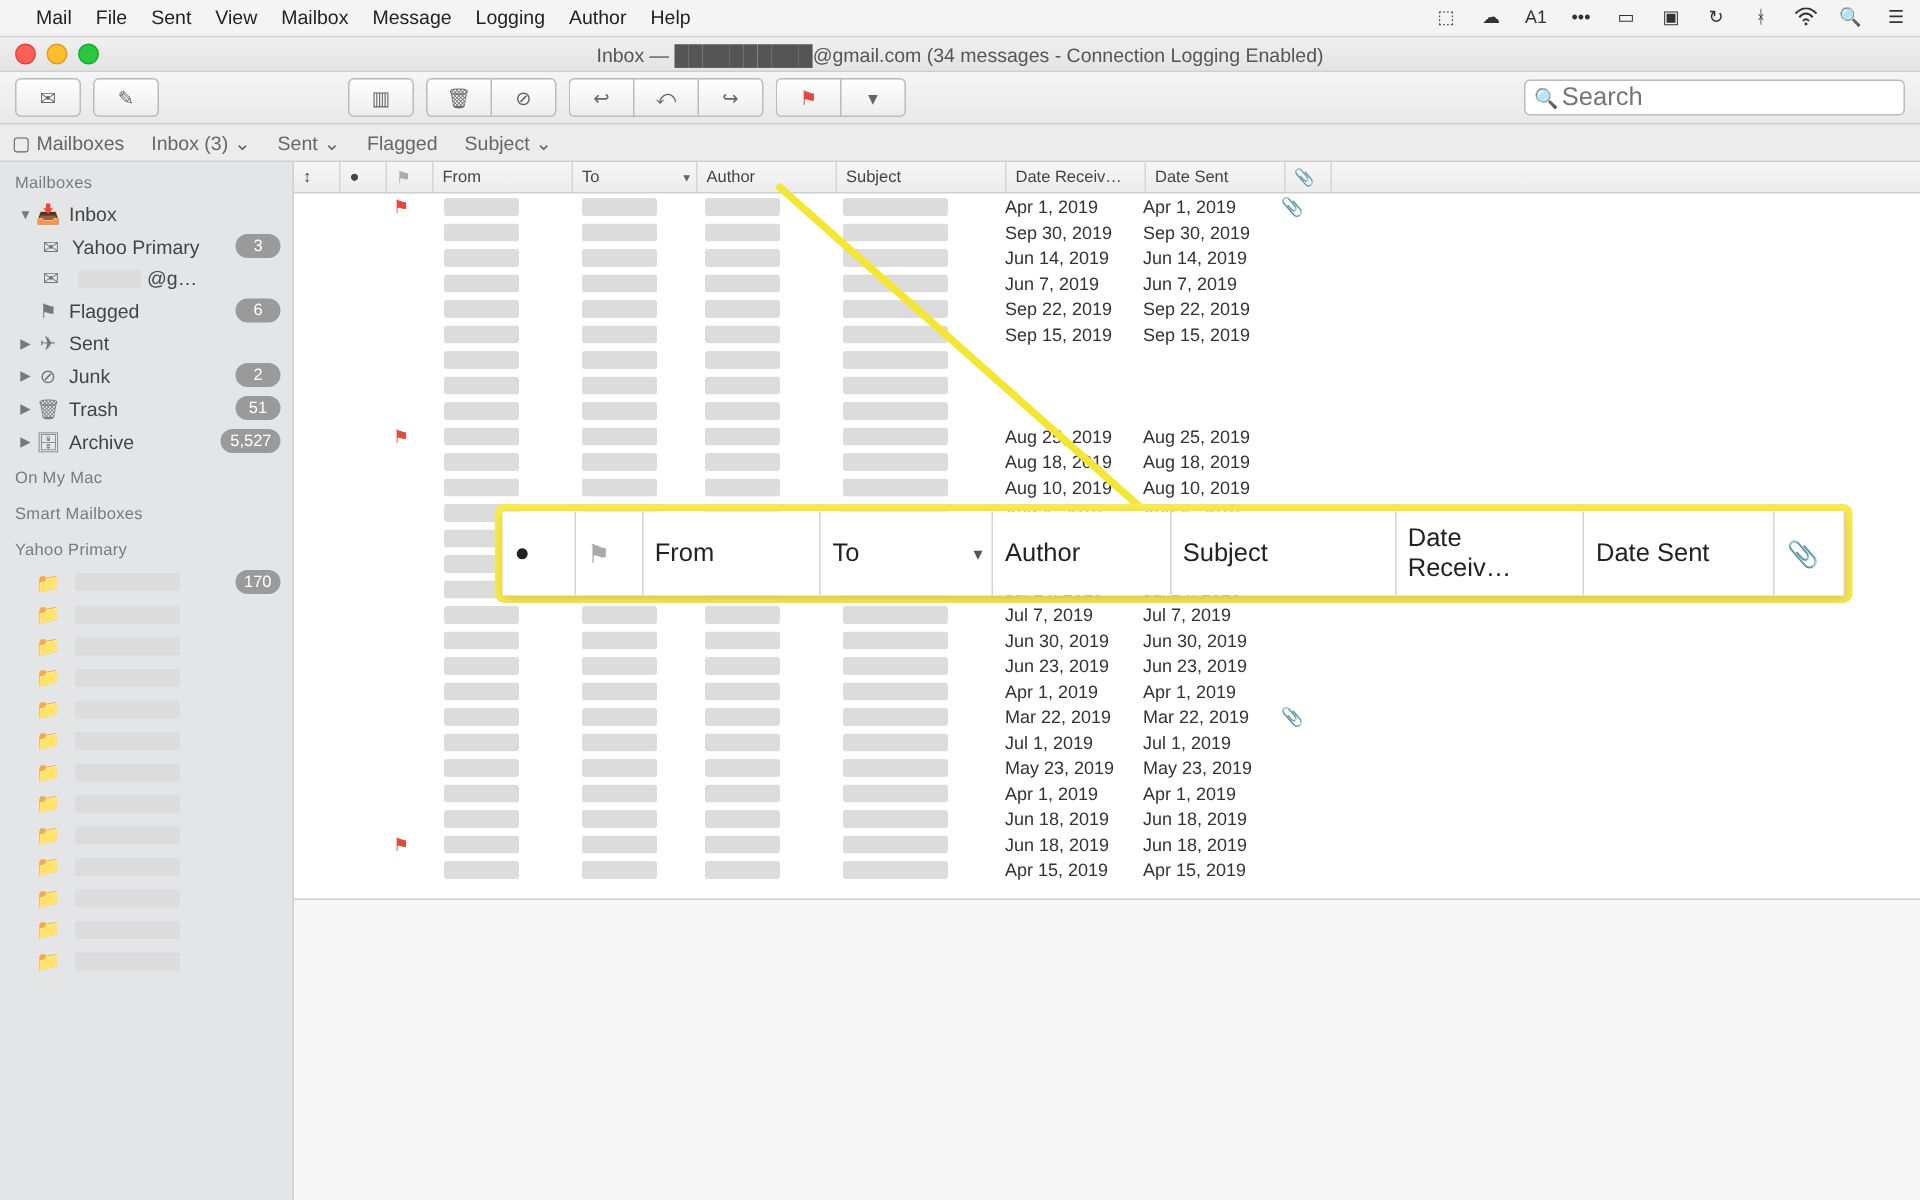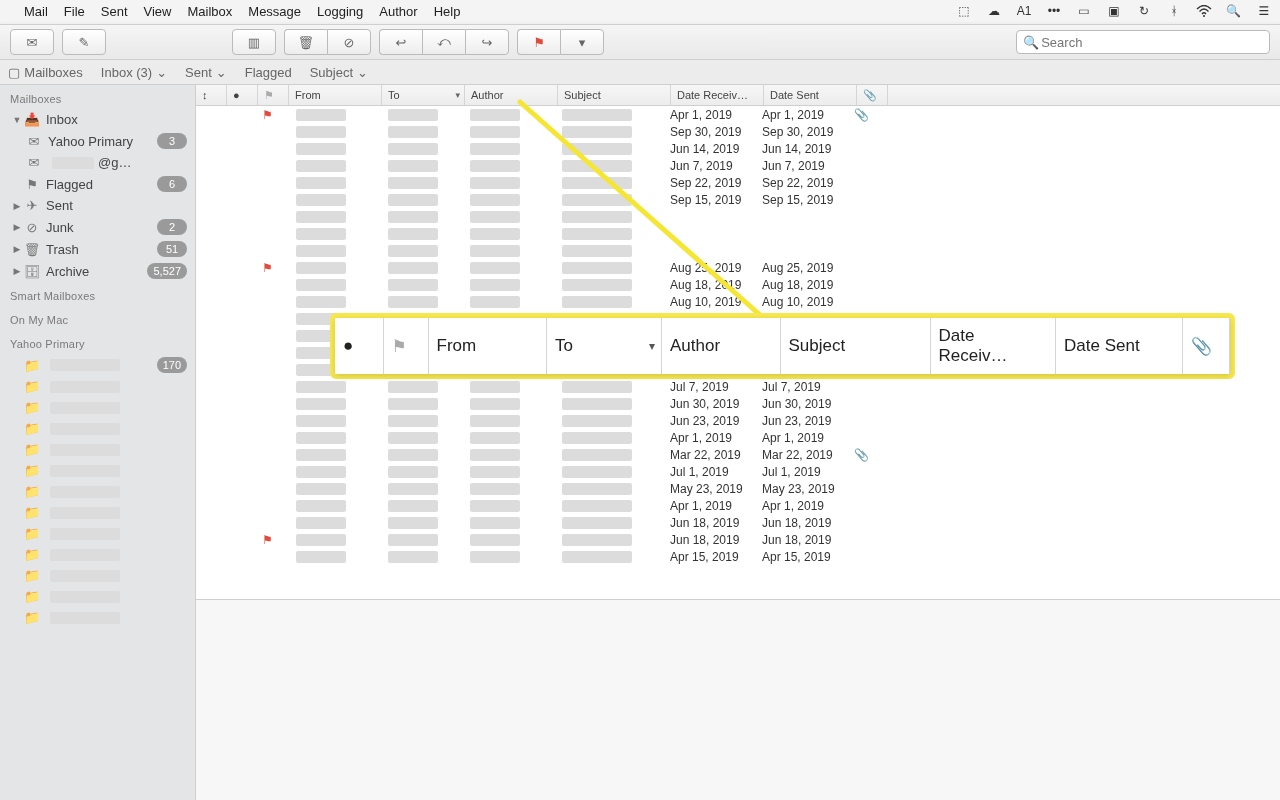--- a/index.html
+++ b/index.html
@@ -15,21 +15,21 @@
   .lights .y{background:#ffbd2e;border:1px solid #dea024}
   .lights .g{background:#28c940;border:1px solid #1aab2b}
   .titlebar .title{flex:1;text-align:center;font-size:13px;color:#555}
   .toolbar{height:34px;background:linear-gradient(#f5f5f5,#e9e9e9);display:flex;align-items:center;padding:0 10px;gap:8px;border-bottom:1px solid #cfcfcf}
   .tbtn{height:24px;min-width:30px;border:1px solid #bbb;border-radius:4px;background:linear-gradient(#fff,#ededed);display:inline-flex;align-items:center;justify-content:center;padding:0 6px;color:#666}
   .tbtn-group{display:flex}
   .tbtn-group .tbtn{border-radius:0;border-right-width:0}
   .tbtn-group .tbtn:first-child{border-radius:4px 0 0 4px}
   .tbtn-group .tbtn:last-child{border-radius:0 4px 4px 0;border-right-width:1px}
   .toolbar .search{margin-left:auto;width:240px;height:22px;border:1px solid #bbb;border-radius:4px;background:#fff;display:flex;align-items:center;padding:0 6px;color:#999}
-  .toolbar .search input{border:none;outline:none;background:transparent;width:100%;font-size:13px;color:#333}
+  .toolbar .search input{border:none;outline:none;background:transparent;width:100%;font-size:17px;color:#333}
   .favbar{height:24px;background:#ececec;border-bottom:1px solid #cfcfcf;display:flex;align-items:center;padding:0 8px;gap:18px;color:#666;font-size:13px}
   .favitem{display:flex;align-items:center;gap:4px}
   .content{flex:1;display:flex;min-height:0;position:relative}
   .sidebar{width:195px;background:#e4e5e6;border-right:1px solid #cfcfcf;display:flex;flex-direction:column;font-size:13px;overflow:auto}
   .sidebar .section{color:#7a7a7a;font-size:11px;padding:8px 10px 4px;letter-spacing:.02em}
   .sidebar .item{display:flex;align-items:center;padding:3px 8px 3px 12px;color:#444}
   .sidebar .item .arw{width:10px;text-align:center;font-size:9px;color:#777;margin-right:2px}
   .sidebar .item .ico{width:16px;margin-right:6px;text-align:center;color:#777}
   .sidebar .item .badge{margin-left:auto;background:#9a9a9a;color:#fff;border-radius:9px;padding:0 6px;font-size:11px;line-height:16px;min-width:18px;text-align:center}
   .sidebar .sub{padding-left:26px}
@@ -83,20 +83,28 @@
           <path d="M6 9 Q8 6.5 10 9" stroke="#333" fill="none" stroke-width="1.3"></path>
           <circle cx="8" cy="11" r="1" fill="#333"></circle>
         </svg>
       </span>
     <span class="ico">🔍</span>
     <span class="ico">☰</span>
   </div>
 </div>
 
 <div class="window">
+  <div class="titlebar">
+    <div class="lights">
+      <span class="r"></span>
+      <span class="y"></span>
+      <span class="g"></span>
+    </div>
+    <div class="title">Inbox — ██████████@gmail.com (34 messages - Connection Logging Enabled)</div>
+  </div>
 
   <div class="toolbar">
     <div class="tbtn">✉</div>
     <div class="tbtn">✎</div>
     <div style="width:110px"></div>
     <div class="tbtn">▥</div>
     <div class="tbtn-group">
       <div class="tbtn">🗑</div>
       <div class="tbtn">⊘</div>
     </div>
@@ -178,22 +186,22 @@
           <span class="ico">🗑</span>
           <span>Trash</span>
           <span class="badge">51</span>
         </div>
       <div class="item">
           <span class="arw">▶</span>
           <span class="ico">🗄</span>
           <span>Archive</span>
           <span class="badge">5,527</span>
         </div>
+      <div class="section">On My Mac</div>
       <div class="section">Smart Mailboxes</div>
-      <div class="section">On My Mac</div>
       <div class="section">Yahoo Primary</div>
       <div id="yahoo-folders">
           <div class="item">
             <span class="arw"></span>
             <span class="ico">📁</span>
             <div class="blurcell" style="width: 70px;"></div>
             <span class="badge">170</span>
           </div>
           <div class="item">
             <span class="arw"></span>

